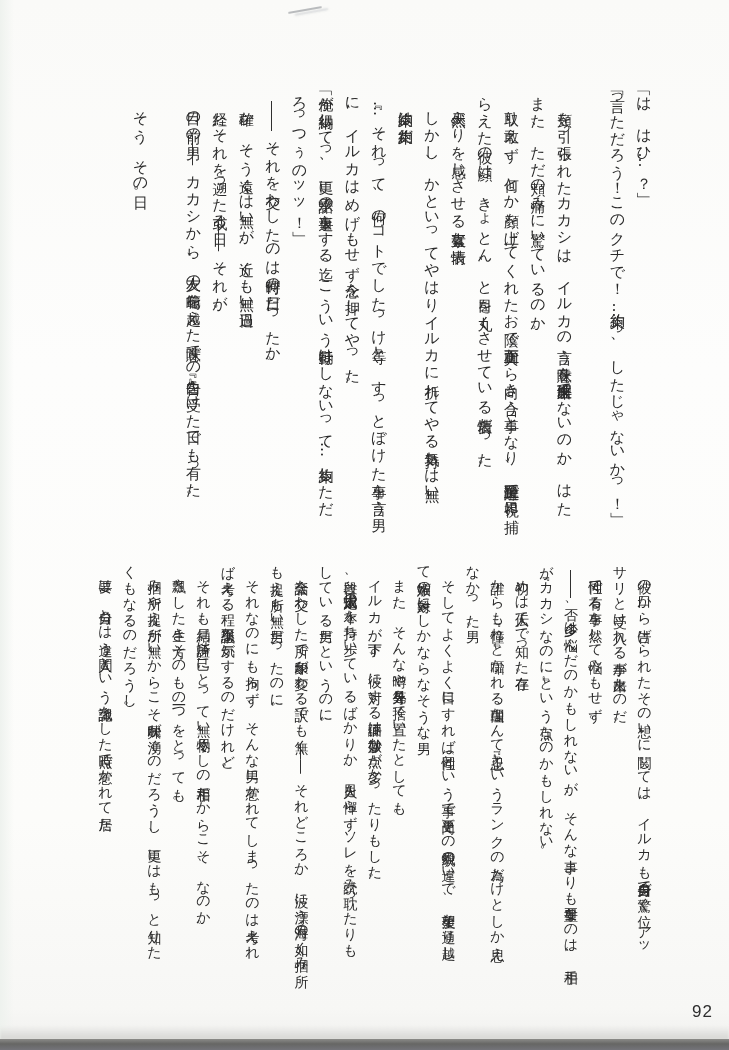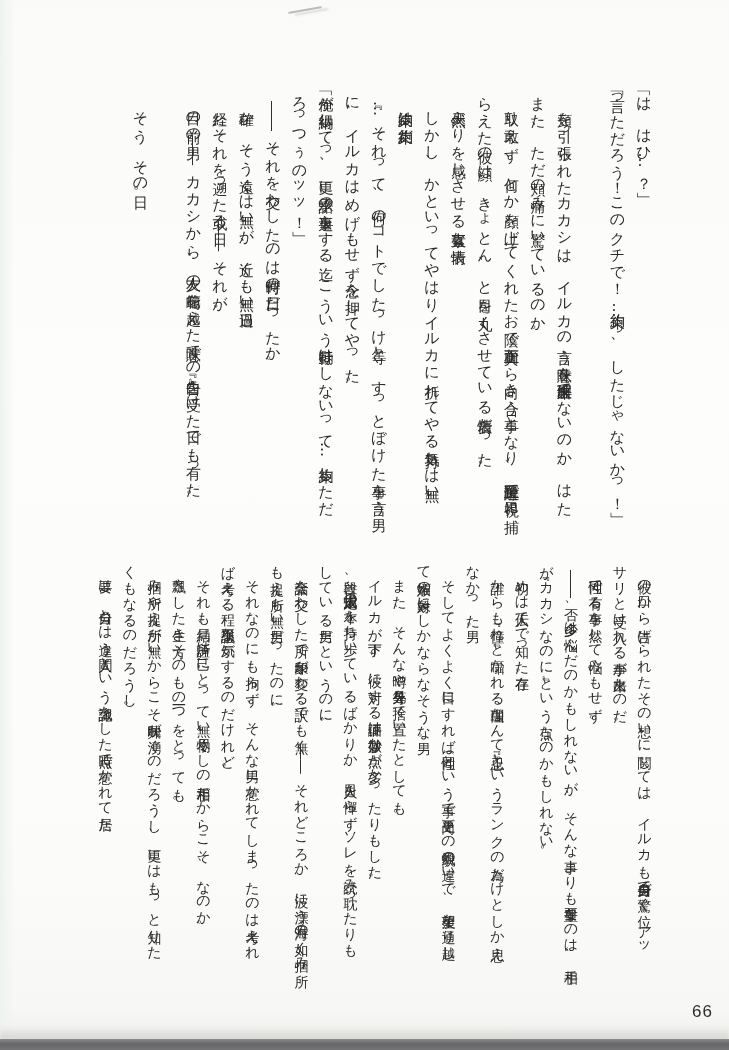--- a/index.html
+++ b/index.html
@@ -91,19 +91,19 @@
       <p class="col-para">　イルカが下す、彼に対する評価は微妙な点が多かったりもした。</p>
       <p class="col-para">　普段、成人指定の本を持ち歩いているばかりか、人目を憚らずソレを読み耽ったりもしている男だというのに。</p>
       <p class="col-para">　会話を交わした所で印象が変わる訳でも無く――それどころか、波に漂う海月の如く掴み所も捉え所も無い男だったのに。</p>
       <p class="col-para">　それなのにも拘らず、そんな男に惹かれてしまったのは考えれば考える程、不思議な気がするのだけれど。</p>
       <p class="col-para">　それも結局、所詮は己にとって無い物尽くしの相手だからこそ、なのか。</p>
       <p class="col-para">　飄々とした生き方そのもの一つをとっても。</p>
       <p class="col-para">　掴み所や捉え所が無いからこそ興味が湧くのだろうし、更にはもっと知りたくもなるのだろうし。</p>
       <p class="col-para">　要は、自分とは違う人間という認識をした時点で惹かれて居た</p>
     </div>
 
-  <div class="pagenum">66</div>
+  <div class="pagenum">92</div>
 
   <div class="edge-left"></div>
   <div class="edge-bottom-light"></div>
   <div class="edge-bottom-dark"></div>
 
 </div>
 
 </body></html>

